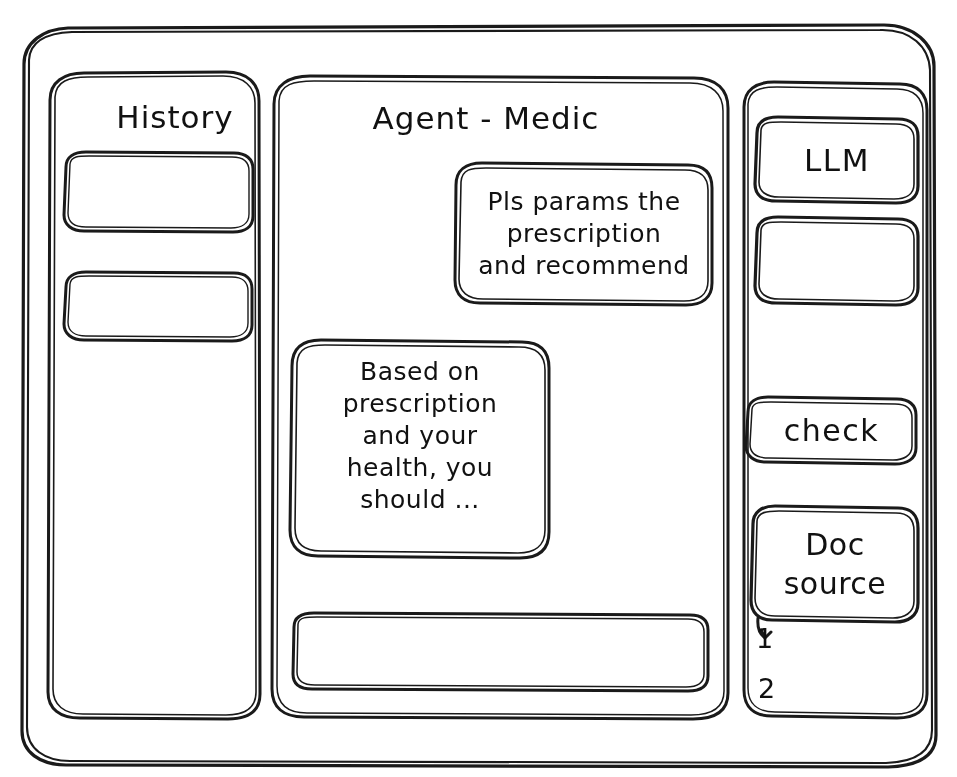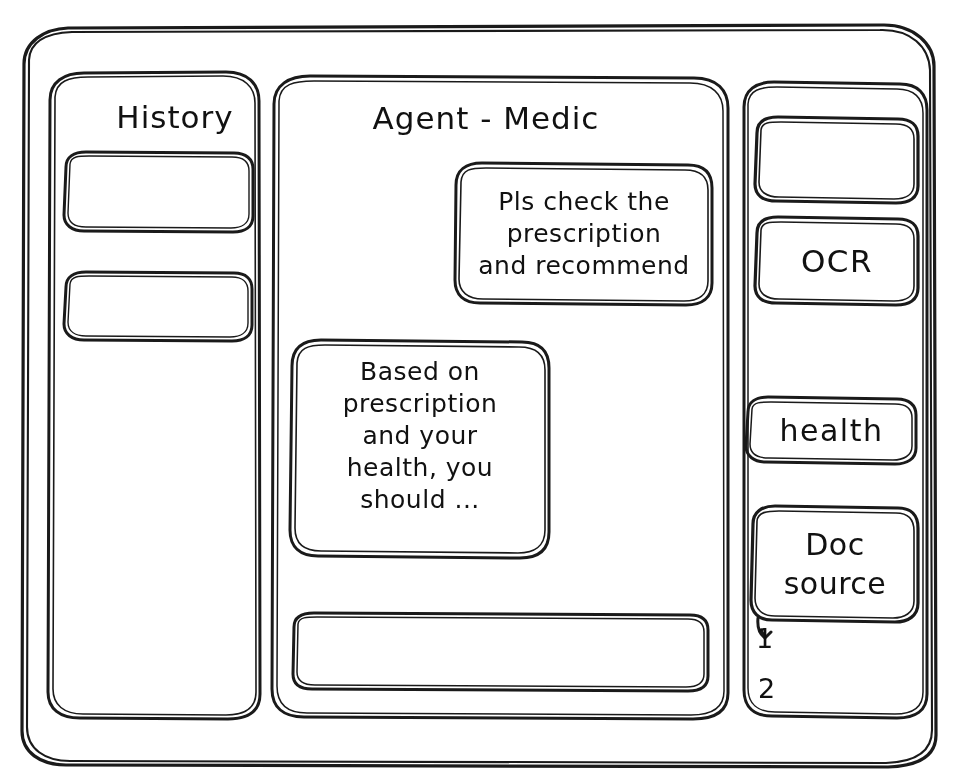--- a/index.html
+++ b/index.html
@@ -153,38 +153,38 @@
   <div class="node plain-region" style="left:64px; top:152px; width:190px; height:80px;">
     <span class="hand" style="font-size:20px;"></span>
   </div>
 
   <div class="node plain-region" style="left:64px; top:272px; width:189px; height:69px;">
     <span class="hand" style="font-size:20px;"></span>
   </div>
 
   <div class="node hand panel-title" style="left:296px; top:96px; width:380px; height:44px;">Agent - Medic</div>
 
-  <div class="node hand bubble-text" style="left:455px; top:163px; width:258px; height:142px;">Pls check the
+  <div class="node hand bubble-text" style="left:455px; top:163px; width:258px; height:142px;">Pls params the
 prescription
 and recommend</div>
 
   <div class="node hand bubble-text" style="left:290px; top:340px; width:260px; height:192px;">Based on
 prescription
 and your
 health, you
 should ...</div>
 
   <div class="node plain-region" style="left:293px; top:613px; width:416px; height:78px;">
     <span class="hand" style="font-size:20px; color:#8a8a8a;"></span>
   </div>
 
+  <div class="node hand tool-label" style="left:755px; top:117px; width:164px; height:86px;">LLM</div>
 
-  <div class="node hand tool-label" style="left:755px; top:217px; width:164px; height:88px;">OCR</div>
 
-  <div class="node hand tool-label" style="left:746px; top:397px; width:171px; height:67px; font-size:30px;">health</div>
+  <div class="node hand tool-label" style="left:746px; top:397px; width:171px; height:67px; font-size:30px;">check</div>
 
   <div class="node hand doc-label" style="left:751px; top:506px; width:168px; height:116px;">Doc
 source</div>
 
   <div class="node hand src-num" style="left:756px; top:616px; width:60px; height:44px;">1</div>
 
   <div class="node hand src-num" style="left:758px; top:666px; width:60px; height:44px;">2</div>
 
 </div>
 

